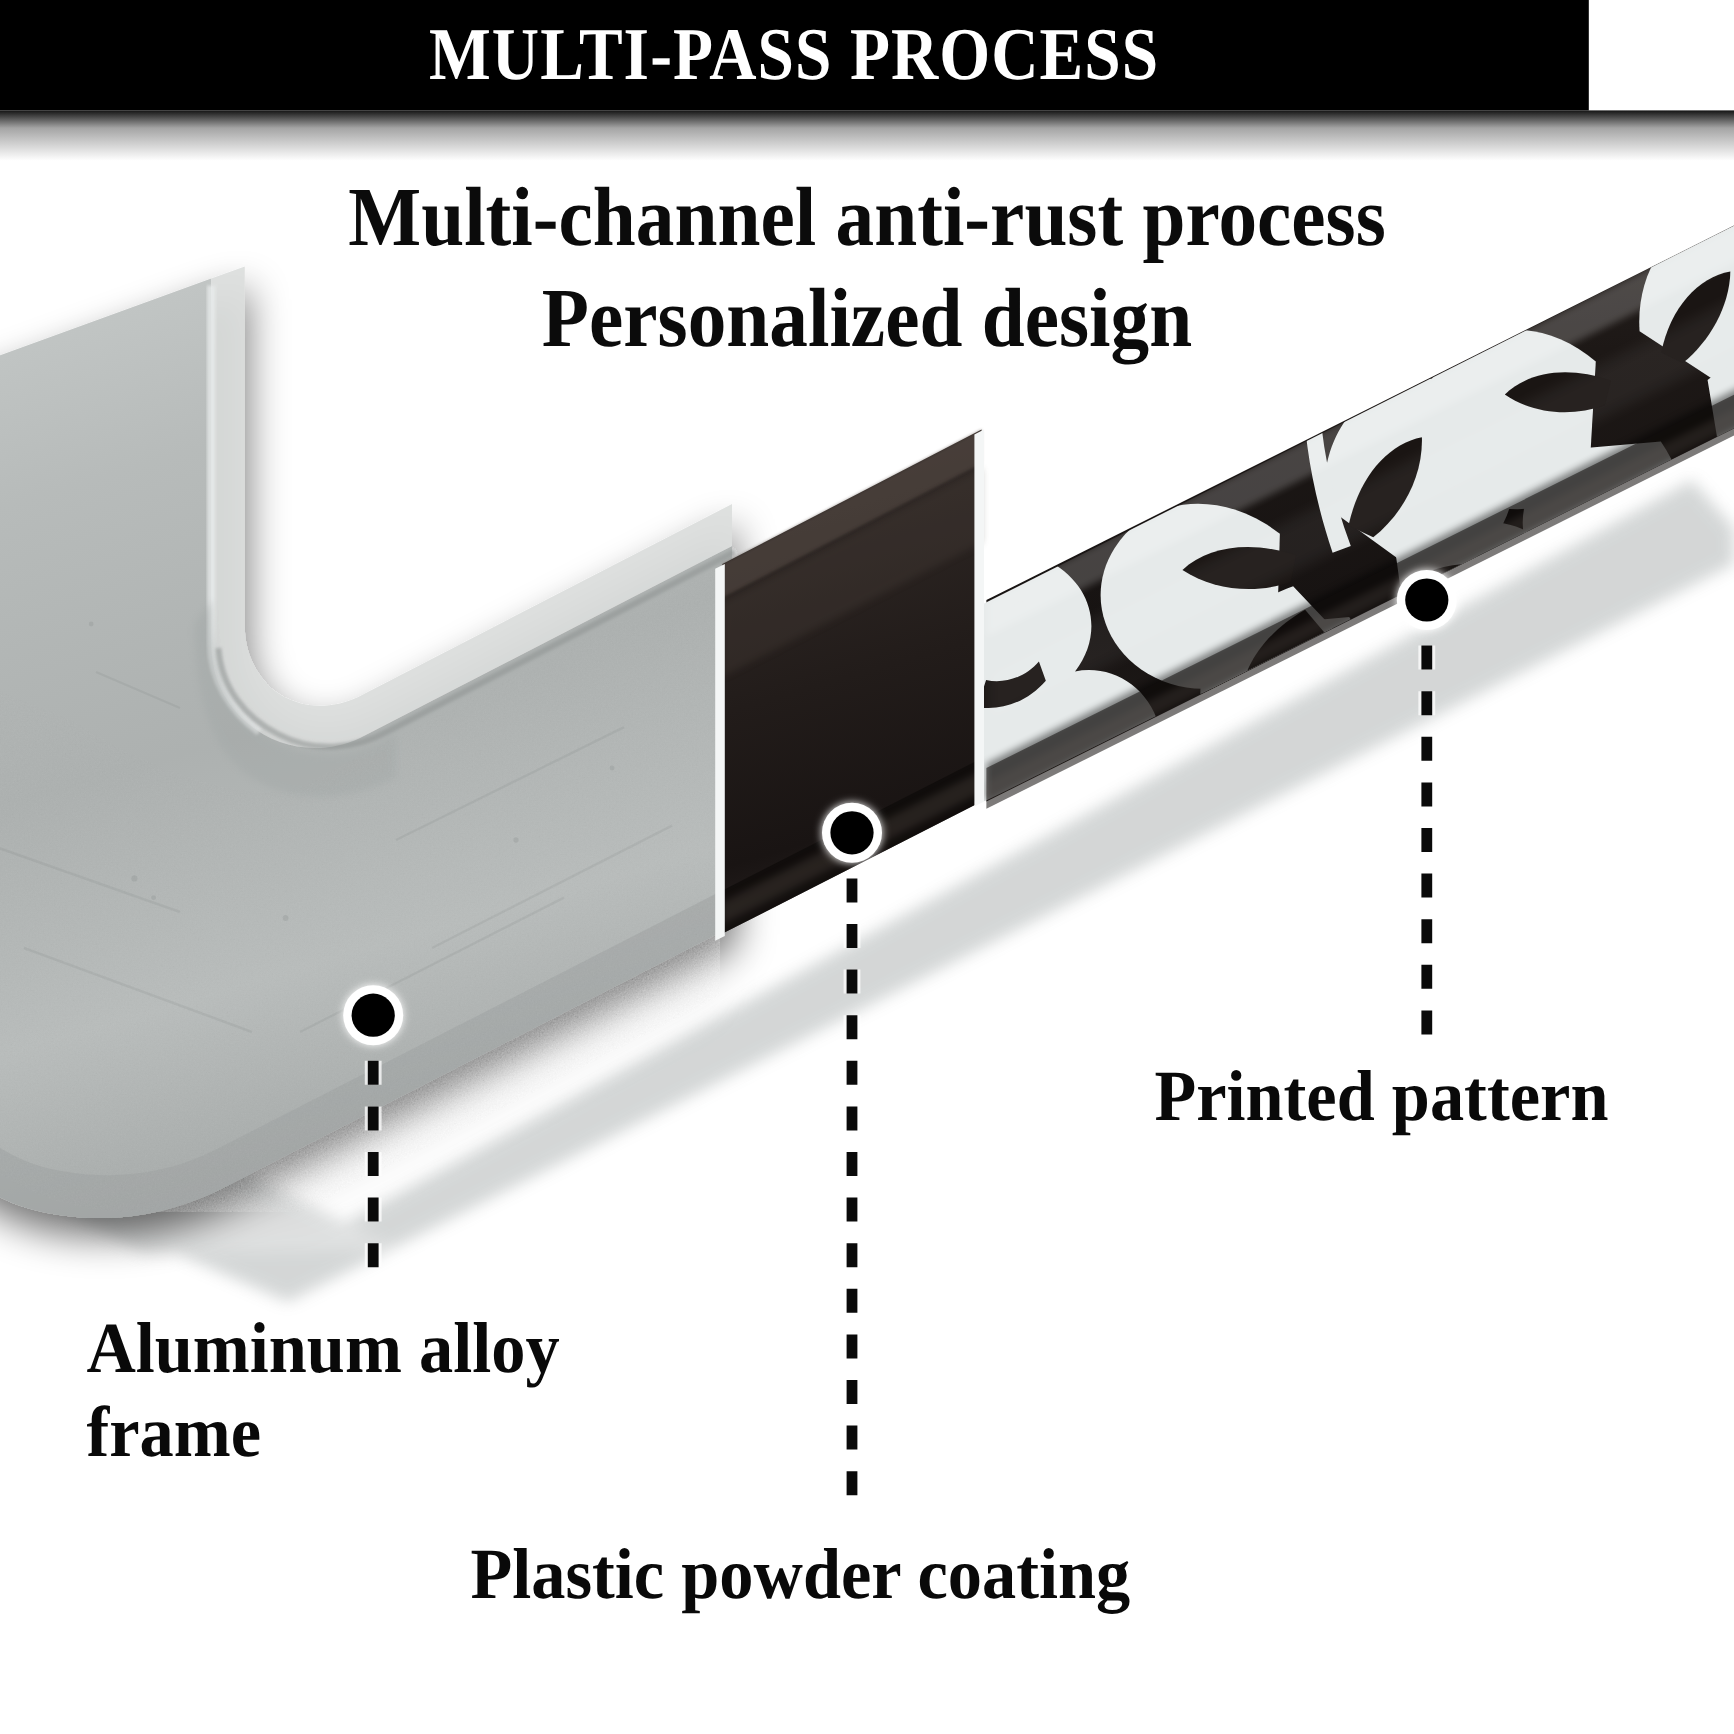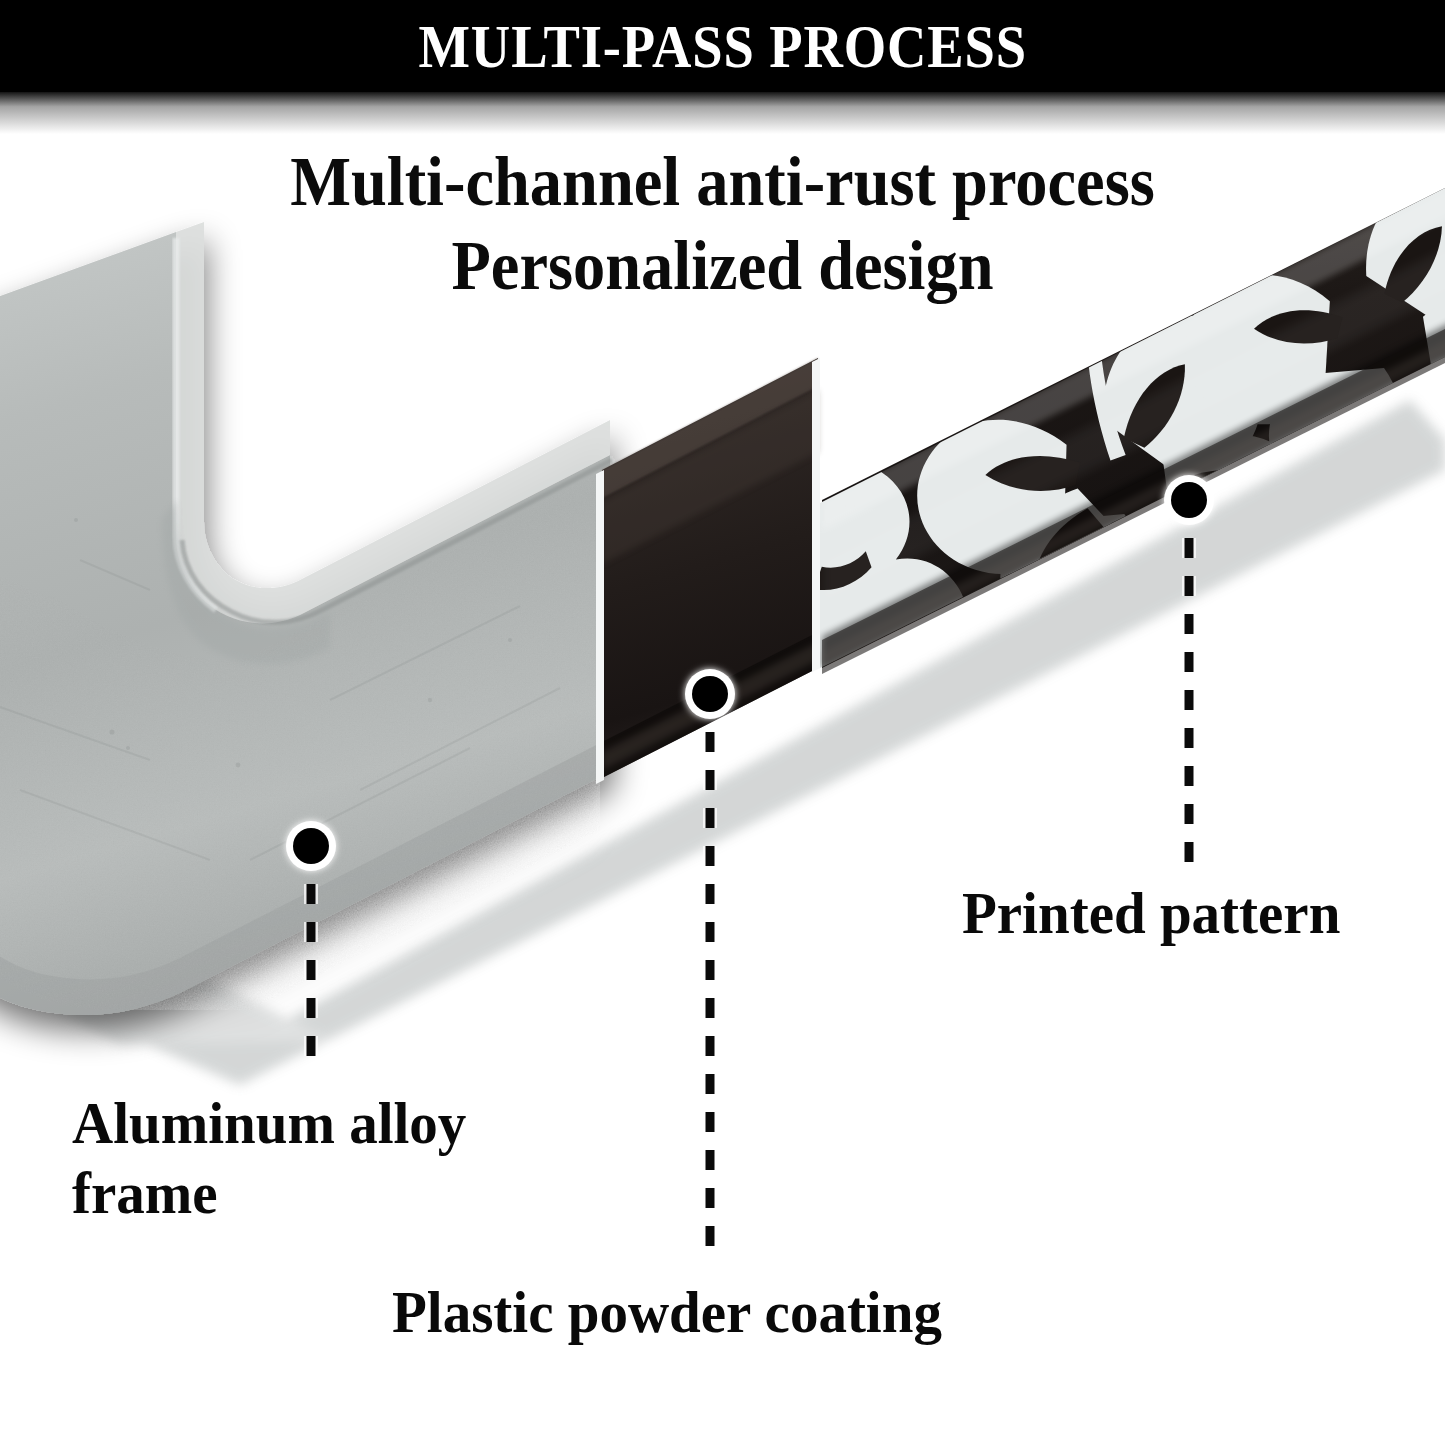--- a/index.html
+++ b/index.html
@@ -13,21 +13,21 @@
     height: 1445px;
     background: #ffffff;
     overflow: hidden;
     font-family: "Liberation Serif", "DejaVu Serif", serif;
   }
 
   
   #header-bar {
     position: absolute;
     left: 0; top: 0;
-    width: 1445px;
+    width: 1324px;
     height: 92px;
     background: #000000;
     display: flex;
     align-items: center;
     justify-content: center;
     z-index: 6;
   }
   #header-title {
     color: #ffffff;
     font-family: "Liberation Serif", "DejaVu Serif", serif;

